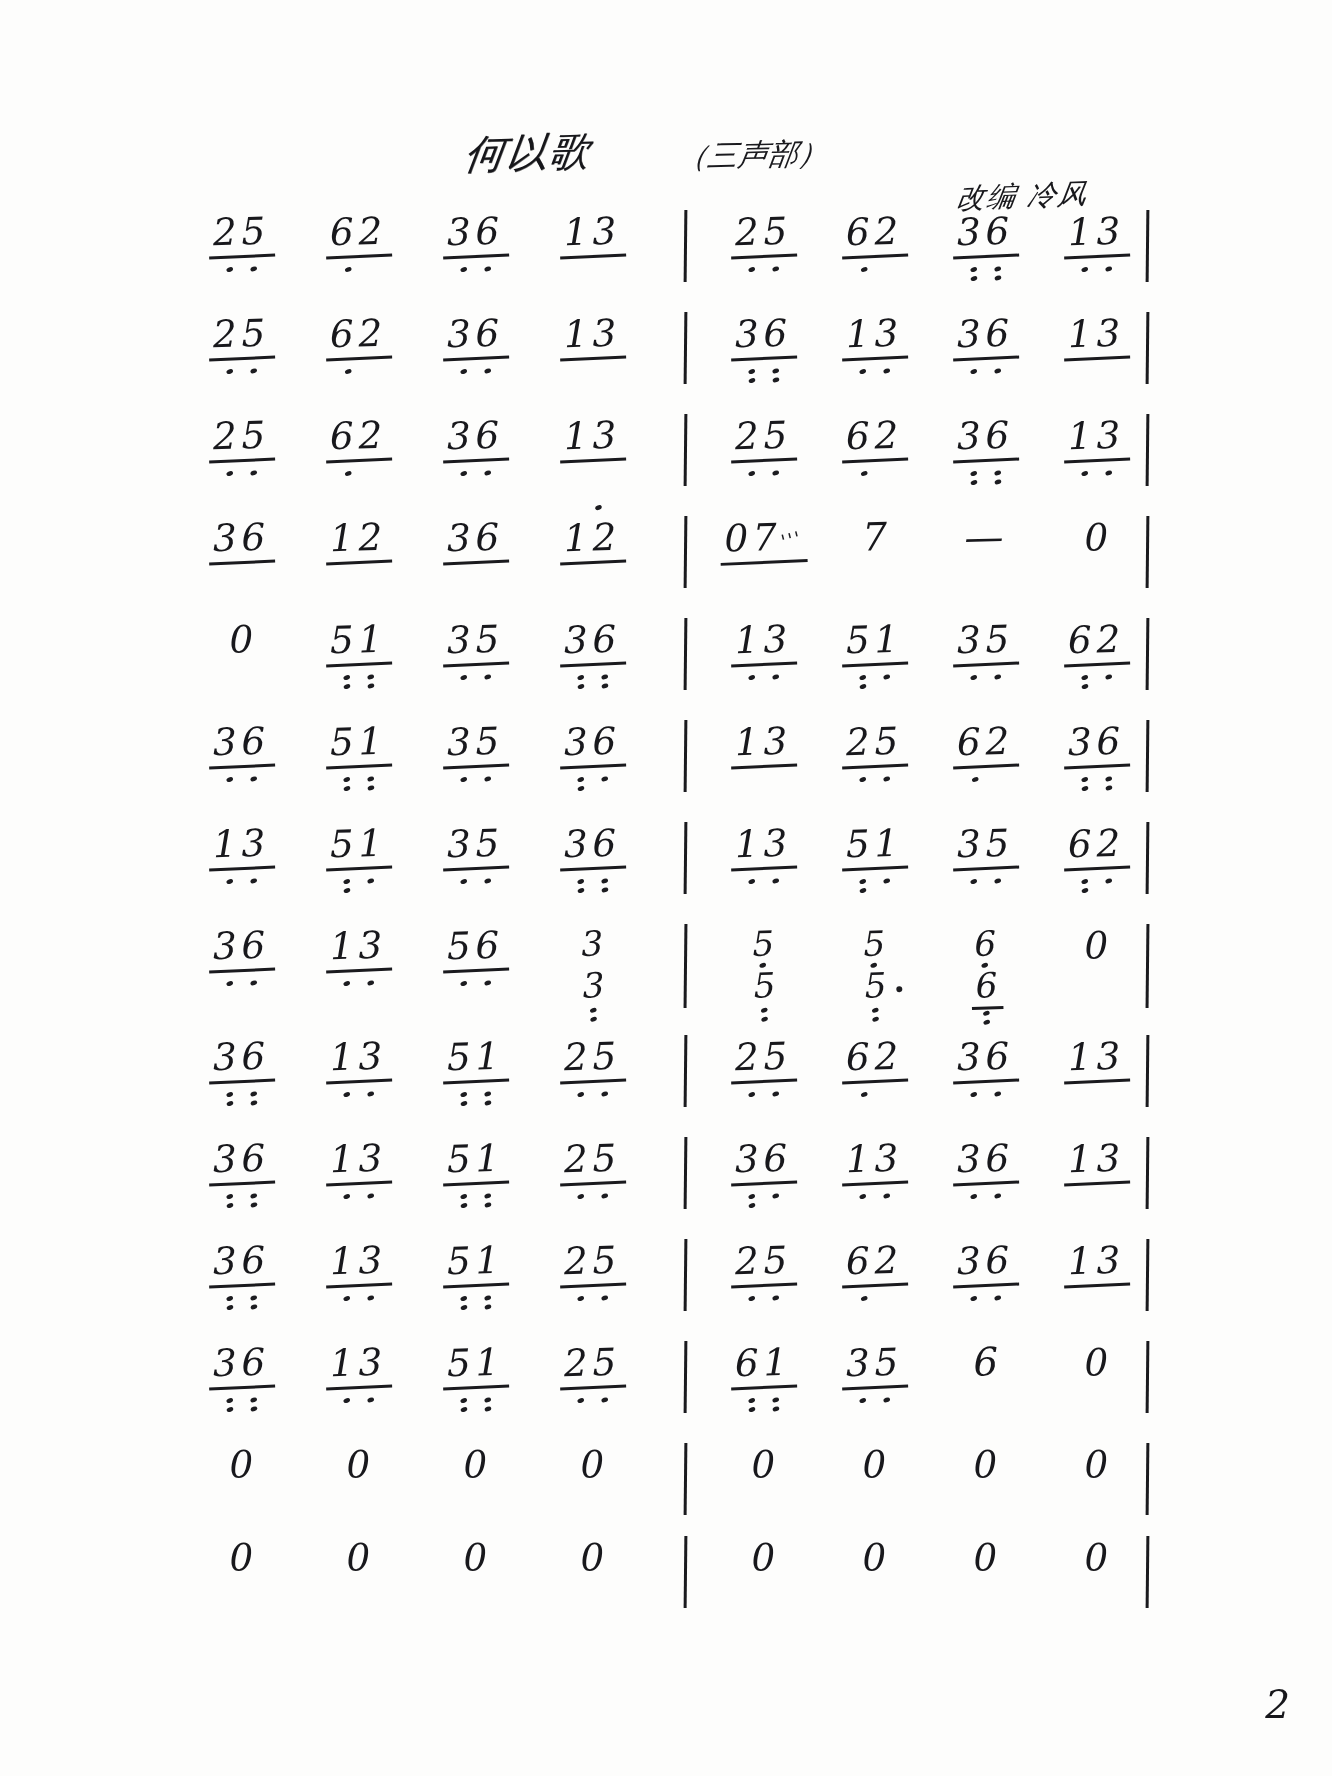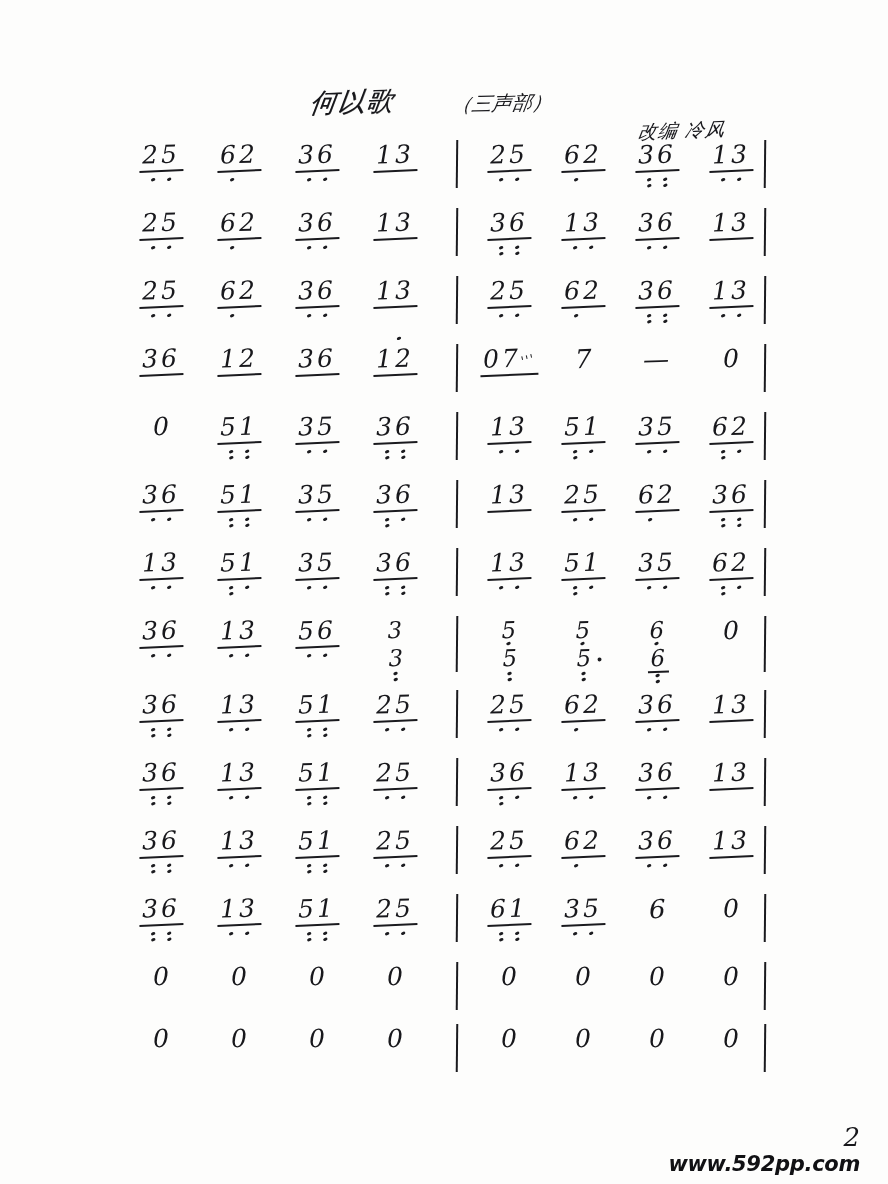--- a/index.html
+++ b/index.html
@@ -1027,15 +1027,14 @@
           <div class="beat" style="left: 0px;"><span class="notes rest">0</span></div>
           <div class="beat" style="left: 74px;"><span class="notes rest">0</span></div>
           <div class="beat" style="left: 148px;"><span class="notes rest">0</span></div>
           <div class="beat" style="left: 222px;"><span class="notes rest">0</span></div>
         </div>
         <div class="barline end"></div>
       </div>
     </div>
 
   <div id="page-number">2</div>
-  <div id="watermark">www.592pp.com</div>
 
 </div>
 
 </body></html>

